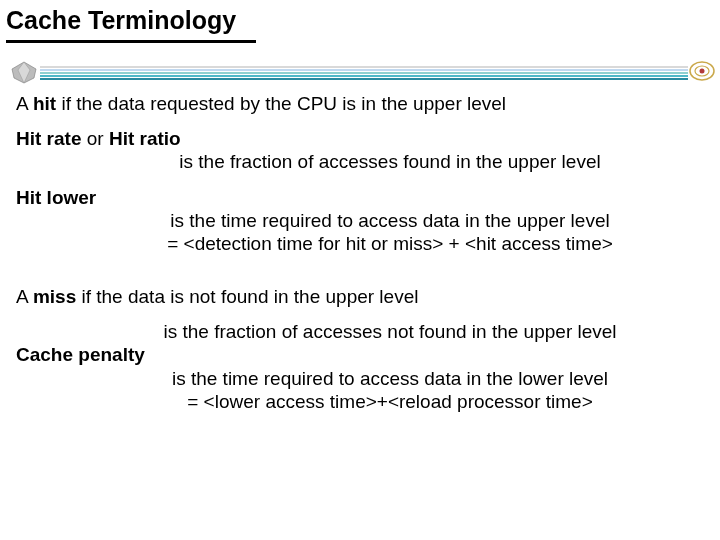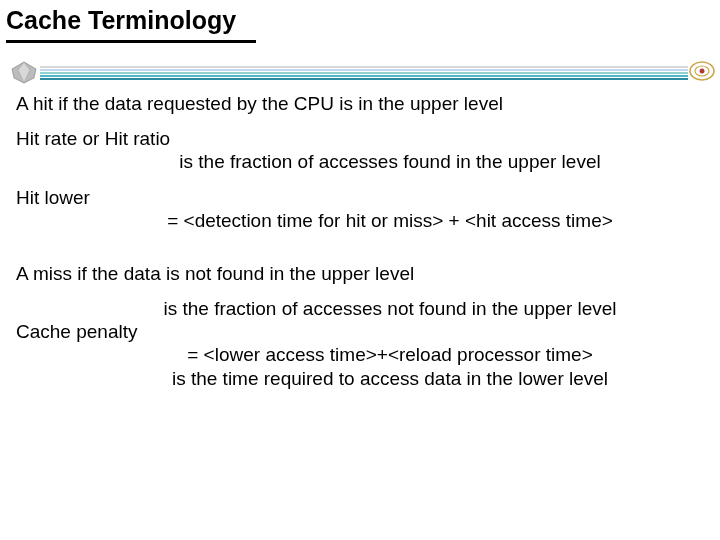--- a/index.html
+++ b/index.html
@@ -67,21 +67,21 @@
     position: absolute;
     left: 16px;
     right: 16px;
     top: 92px;
     font-size: 19px;
     line-height: 1.22;
   }
   .para { margin-bottom: 12px; }
   .indent { padding-left: 60px; text-align: center; }
   .gap { height: 18px; }
-  b { font-weight: normal; }
+  b { font-weight: bold; }
   .ul { }
 </style>
 </head>
 <body>
 
 <div class="slide">
 
   <div class="title">Cache Terminology</div>
   <div class="title-underline"></div>
 
@@ -112,35 +112,36 @@
 
     <div class="para">
       <div>
         <b>Hit rate</b><span> or </span><b>Hit ratio</b>
       </div>
       <div class="indent">is the fraction of accesses found in the upper level</div>
     </div>
 
     <div class="para">
       <div><b>Hit lower</b></div>
+      <div class="indent">is the time required to access data in the upper level</div>
       <div class="indent">= &lt;detection time for hit or miss&gt; + &lt;hit access time&gt;</div>
     </div>
 
     <div class="gap"></div>
 
     <div class="para">
       <span>A </span><b>miss</b><span> if the data is not found in the upper level</span>
     </div>
 
     <div>
       <div class="indent">
         <span>is the fraction of accesses </span><span class="ul">not</span><span> found in the upper level</span>
       </div>
     </div>
 
     <div>
       <div><b>Cache penalty</b></div>
+      <div class="indent">is the time required to access data in the lower level</div>
       <div class="indent">= &lt;lower access time&gt;+&lt;reload processor time&gt;</div>
-      <div class="indent">is the time required to access data in the lower level</div>
     </div>
 
   </div>
 </div>
 
 </body></html>

